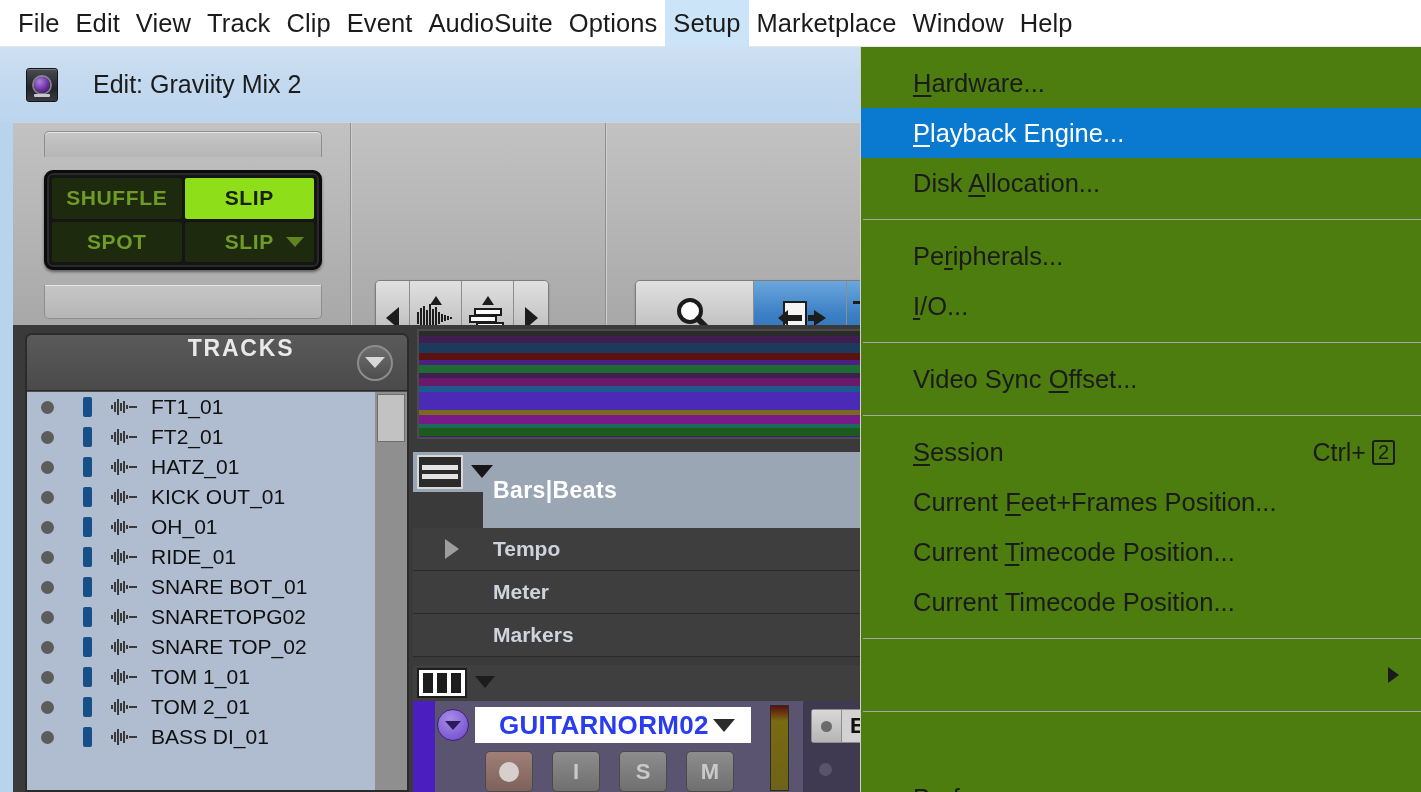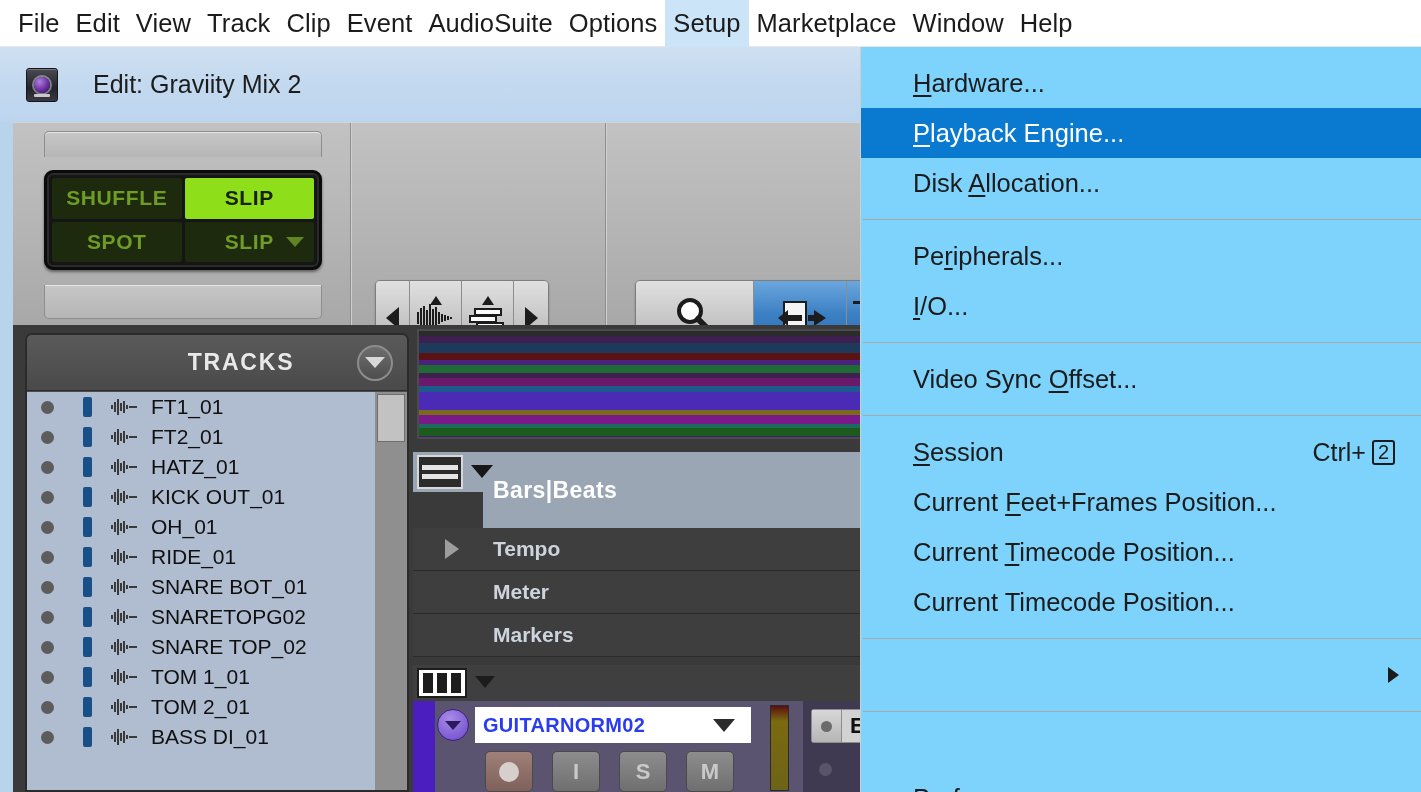--- a/index.html
+++ b/index.html
@@ -156,21 +156,21 @@
     background:#3a3a3a;
   }
 
   
   #trackspanel {
     position:absolute; left:12px; top:8px; width:384px; height:459px;
     background:#4c4c4c; border:2px solid #2b2b2b; border-radius:7px 7px 0 0;
     overflow:hidden;
   }
   #tracks-header {
-    height:56px; display:flex; align-items:center; justify-content:center;
+    height:56px; display:flex; justify-content:center;
     background: linear-gradient(180deg,#5a5a5a 0%, #4a4a4a 100%);
     position:relative;
     border-bottom:1px solid #2b2b2b;
     padding-left:48px;
   }
   #tracks-title { color:#e9e9e9; font-size:23px; font-weight:bold; letter-spacing:1.8px; }
   #tracks-menu {
     position:absolute; right:14px; top:50%; transform:translateY(-50%);
     width:36px; height:36px; border-radius:50%;
     background: linear-gradient(180deg,#6e6e6e,#4e4e4e);
@@ -263,21 +263,21 @@
   #ts-arrow {
     position:absolute; left:24px; top:8px; width:32px; height:32px; border-radius:50%;
     background: radial-gradient(circle at 40% 30%, #a98ce8, #6b46c9);
     border:1px solid #3a2080; display:flex; align-items:center; justify-content:center;
   }
   #ts-arrow .t { width:0;height:0;border-left:8px solid transparent;border-right:8px solid transparent;border-top:9px solid #2c1a5e; }
   #ts-name {
     position:absolute; left:62px; top:6px; width:276px; height:36px;
     background:#ffffff; display:flex; align-items:center; padding-left:8px;
   }
-  #ts-name span { font-size:20px; font-weight:bold; color:#2a3cf0; letter-spacing:.3px; }
+  #ts-name span { font-size:26px; font-weight:bold; color:#2a3cf0; letter-spacing:.3px;margin-left:16px; }
   #ts-namecaret {
     position:absolute; left:300px; top:18px;
     width:0;height:0;border-left:11px solid transparent;border-right:11px solid transparent;border-top:13px solid #2c2c2c;
   }
   .ts-btn {
     position:absolute; top:50px; width:48px; height:41px; border-radius:5px;
     background: linear-gradient(180deg,#8d8d8d 0%, #6f6f6f 100%);
     border:1px solid #4a4a4a;
     display:flex; align-items:center; justify-content:center;
     font-size:22px; font-weight:bold; color:#c9c9c9;
@@ -296,21 +296,21 @@
   }
   .ins-slot .knob { width:30px; height:100%; background:linear-gradient(180deg,#d8d8d8,#b5b5b5); border-right:1px solid #8c8c8c;
                     display:flex; align-items:center; justify-content:center; }
   .ins-slot .knob i { width:11px;height:11px;border-radius:50%;background:#6b6b6b; }
   .ins-slot .lbl { font-size:22px; font-weight:bold; color:#101010; margin-left:8px; letter-spacing:.5px; }
   .ins-dot { position:absolute; left:16px; width:13px;height:13px;border-radius:50%;background:#5a5468; }
 
   
   #dropdown {
     position:absolute; left:860px; top:47px; width:561px; height:745px;
-    background:#7dd3fc;
+    background:#4d7c0f;
     border-left:1px solid #cfcfcf;
     z-index:60;
     font-size:25.5px; color:#1b1b1b;
     padding-top:11px;
   }
   .mi {
     height:50px; display:flex; align-items:center; padding-left:52px; padding-right:26px;
     white-space:nowrap; cursor:default; position:relative;
   }
   .mi.sel { background:#0a7ad1; color:#ffffff; }

